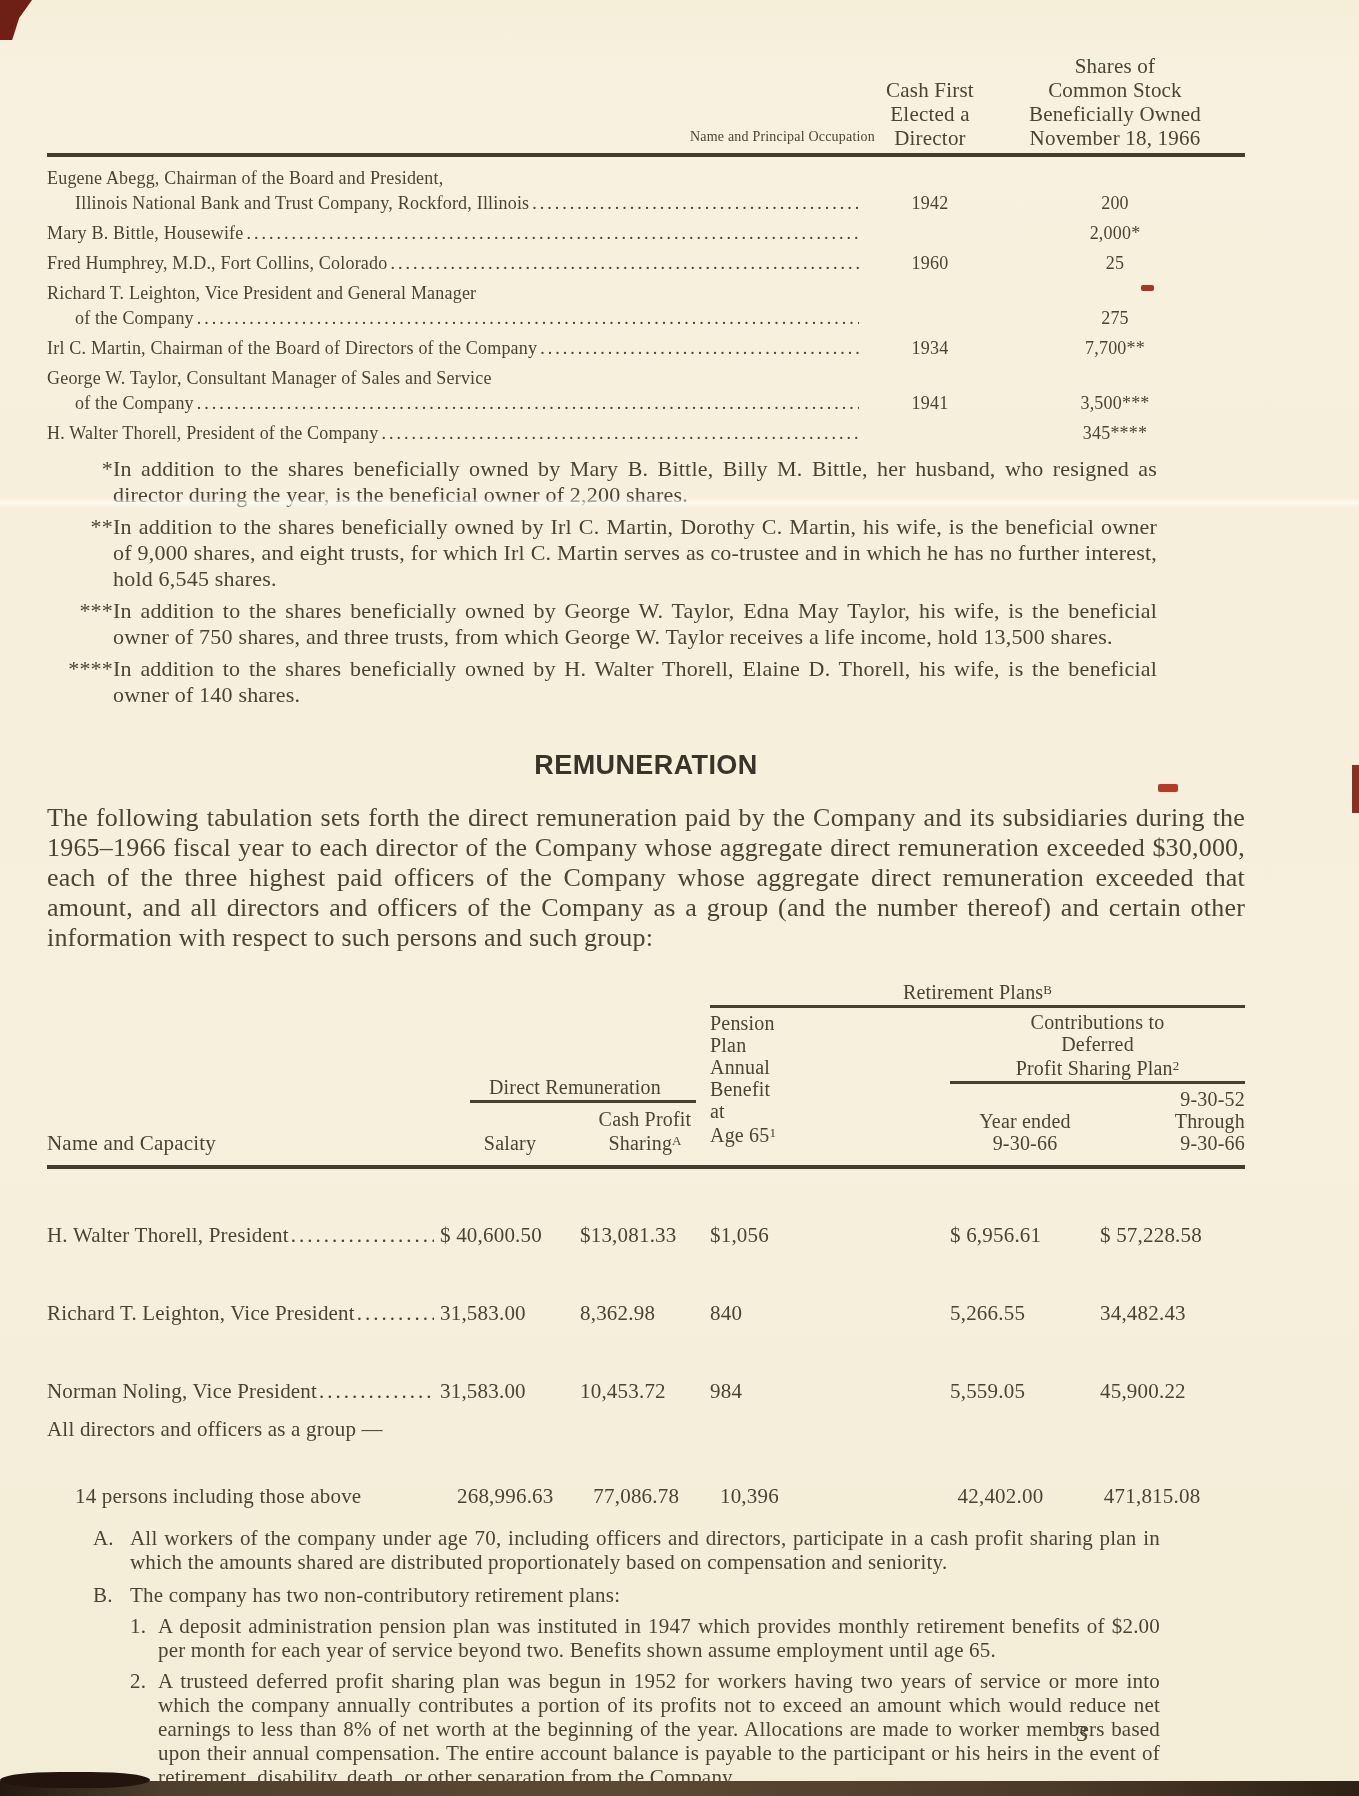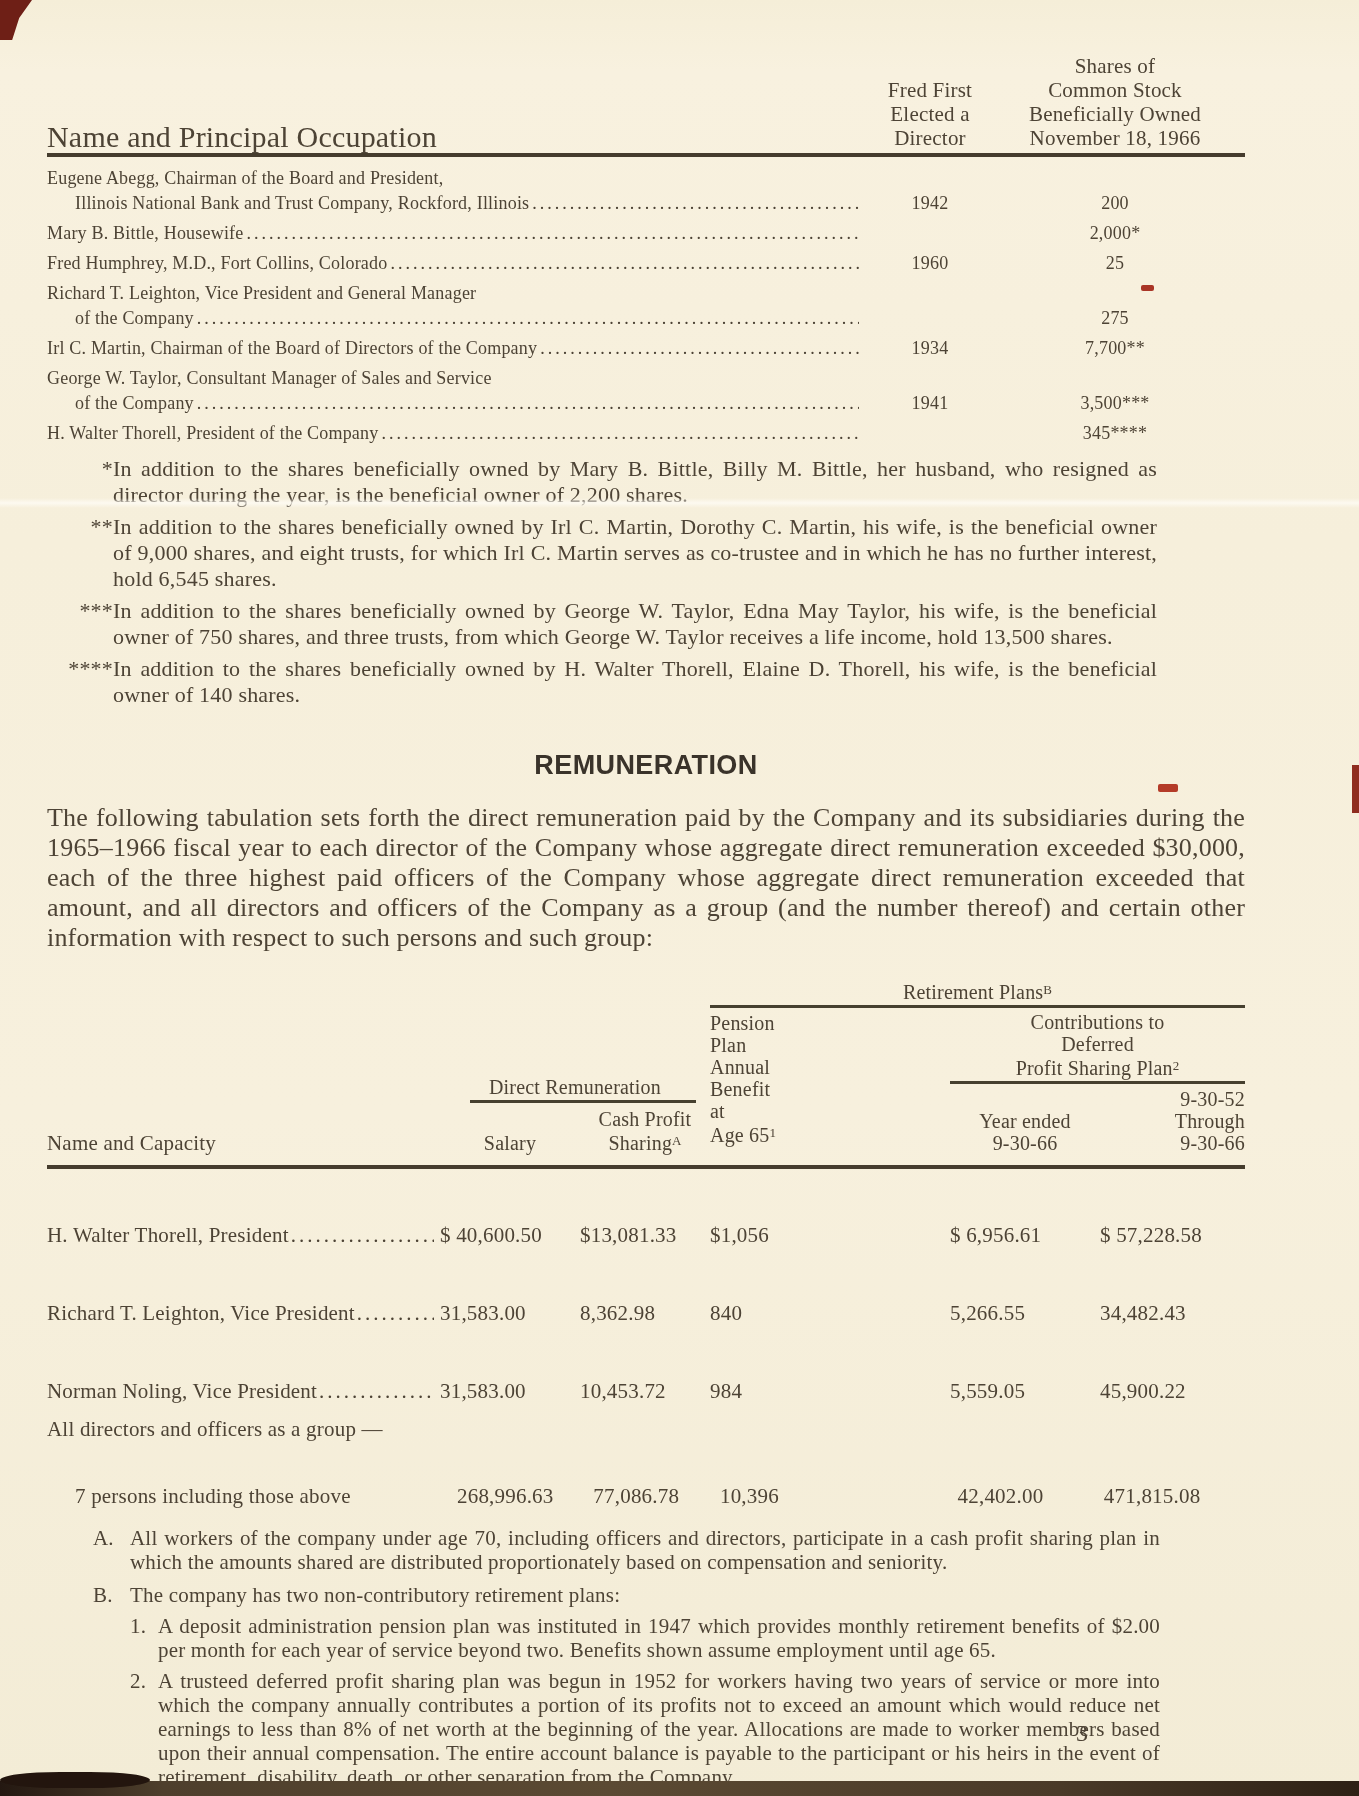--- a/index.html
+++ b/index.html
@@ -9,21 +9,21 @@
     overflow:hidden;
     background:linear-gradient(180deg,#f5eed8 0,#f8f1df 4%,#f6efdb 30%,#f7f0dd 62%,#f3ecd6 100%);
     font-family:"Liberation Serif","DejaVu Serif",serif;
     color:#4d4335;
     letter-spacing:.2px;
   }
   .content{position:absolute;left:47px;top:0;width:1198px;}
 
   
   .dhead{display:flex;align-items:flex-end;padding-top:54px;font-size:21px;line-height:24px;}
-  .dh-name{flex:1;font-size:30px;padding-bottom:1px;}
+  .dh-name{flex:1;font-size:14px;padding-bottom:1px;text-align:right;}
   .dh-year{width:110px;text-align:center;white-space:pre-line;}
   .dh-shares{width:260px;text-align:center;white-space:pre-line;}
   .rule-heavy{border-top:4px solid #453c2d;margin-top:3px;}
   .drows{padding-top:9px;}
   .drow{display:flex;align-items:flex-end;margin-bottom:5px;font-size:18px;line-height:25px;}
   .d-name{flex:1;min-width:0;}
   .d-l2wrap{display:flex;align-items:flex-end;}
   .d-l2wrap.indent{padding-left:28px;}
   .leader{flex:1;min-width:10px;overflow:hidden;white-space:nowrap;letter-spacing:3px;margin:0 16px 0 3px;}
   .leader::after{content:"..................................................................................................................................................";}
@@ -101,21 +101,21 @@
     background:linear-gradient(90deg,#241811 0%,#4e3f2c 12%,#5b4a33 45%,#4a3a28 78%,#2e2115 100%);}
   .bottom-blob{left:0;bottom:8px;width:150px;height:16px;background:#23150e;border-radius:40%/50%;}
 </style>
 </head>
 <body>
 
 <div class="content">
 
   <div class="dhead">
     <div class="dh-name">Name and Principal Occupation</div>
-    <div class="dh-year">Fred First
+    <div class="dh-year">Cash First
 Elected a
 Director</div>
     <div class="dh-shares">Shares of
 Common Stock
 Beneficially Owned
 November 18, 1966</div>
   </div>
   <div class="rule-heavy"></div>
 
   <div class="drows">
@@ -302,21 +302,21 @@
       <div class="r-num c-cps">10,453.72</div>
       <div class="r-num c-pension">984</div>
       <div class="r-num c-ye">5,559.05</div>
       <div class="r-num c-thru">45,900.22</div>
     </div>
   </div>
       <div class="rrow">
     <div class="r-line1">All directors and officers as a group —</div>
     <div class="r-cols">
       <div class="r-name indent">
-        <span class="r-nametext">7 persons including those above</span>
+        <span class="r-nametext">14 persons including those above</span>
 
       </div>
       <div class="r-num c-salary">268,996.63</div>
       <div class="r-num c-cps">77,086.78</div>
       <div class="r-num c-pension">10,396</div>
       <div class="r-num c-ye">42,402.00</div>
       <div class="r-num c-thru">471,815.08</div>
     </div>
   </div>
     </div>

